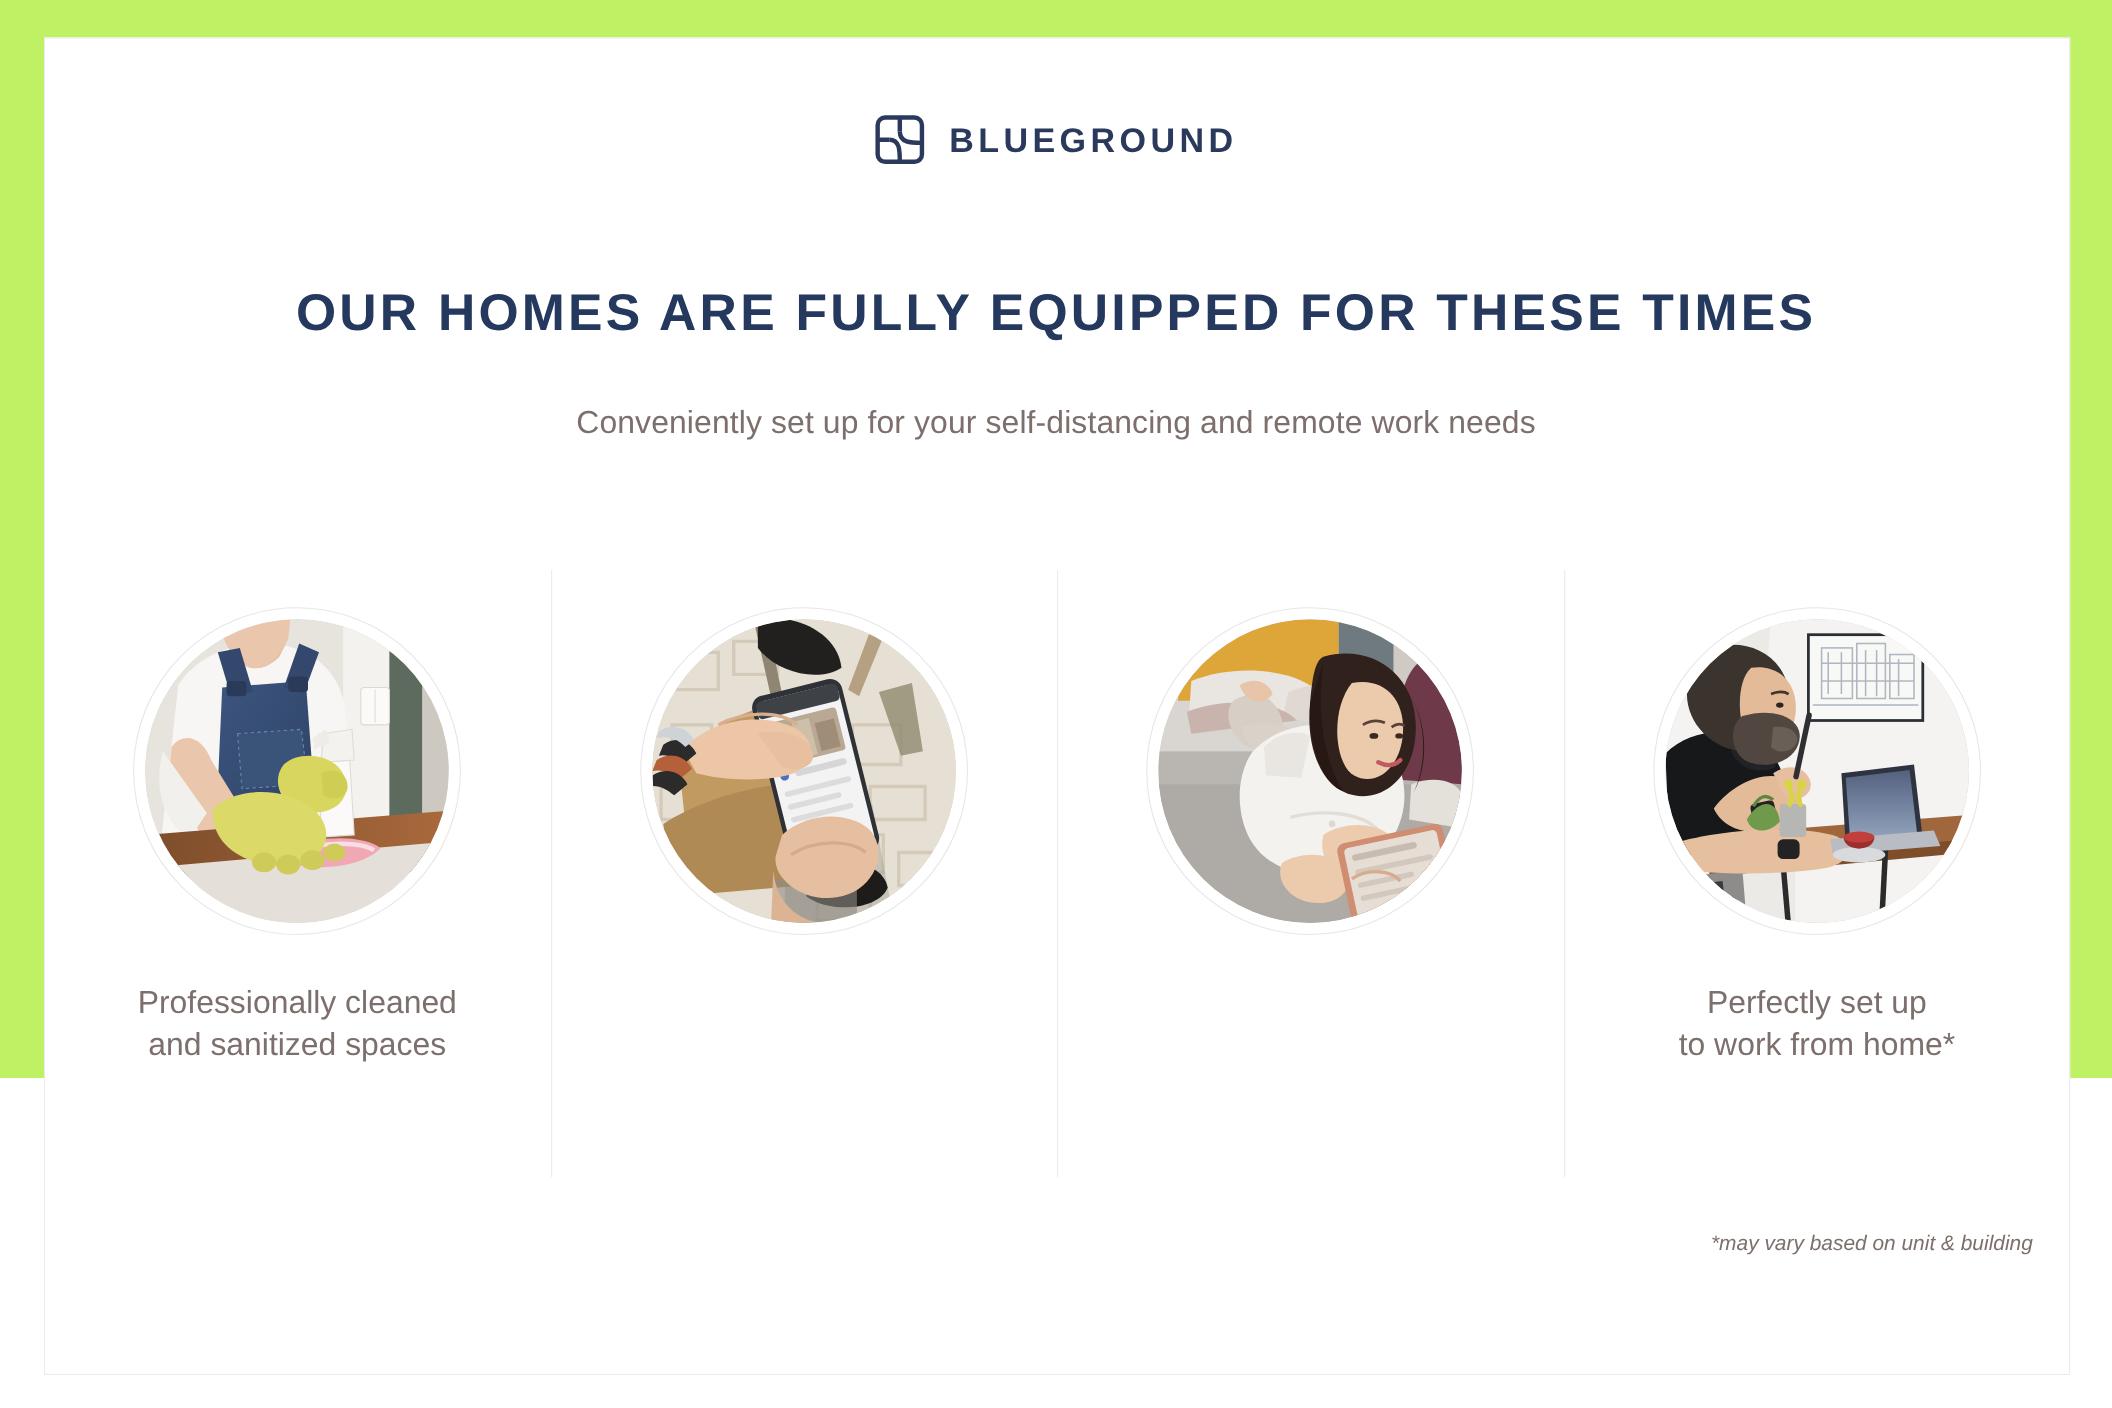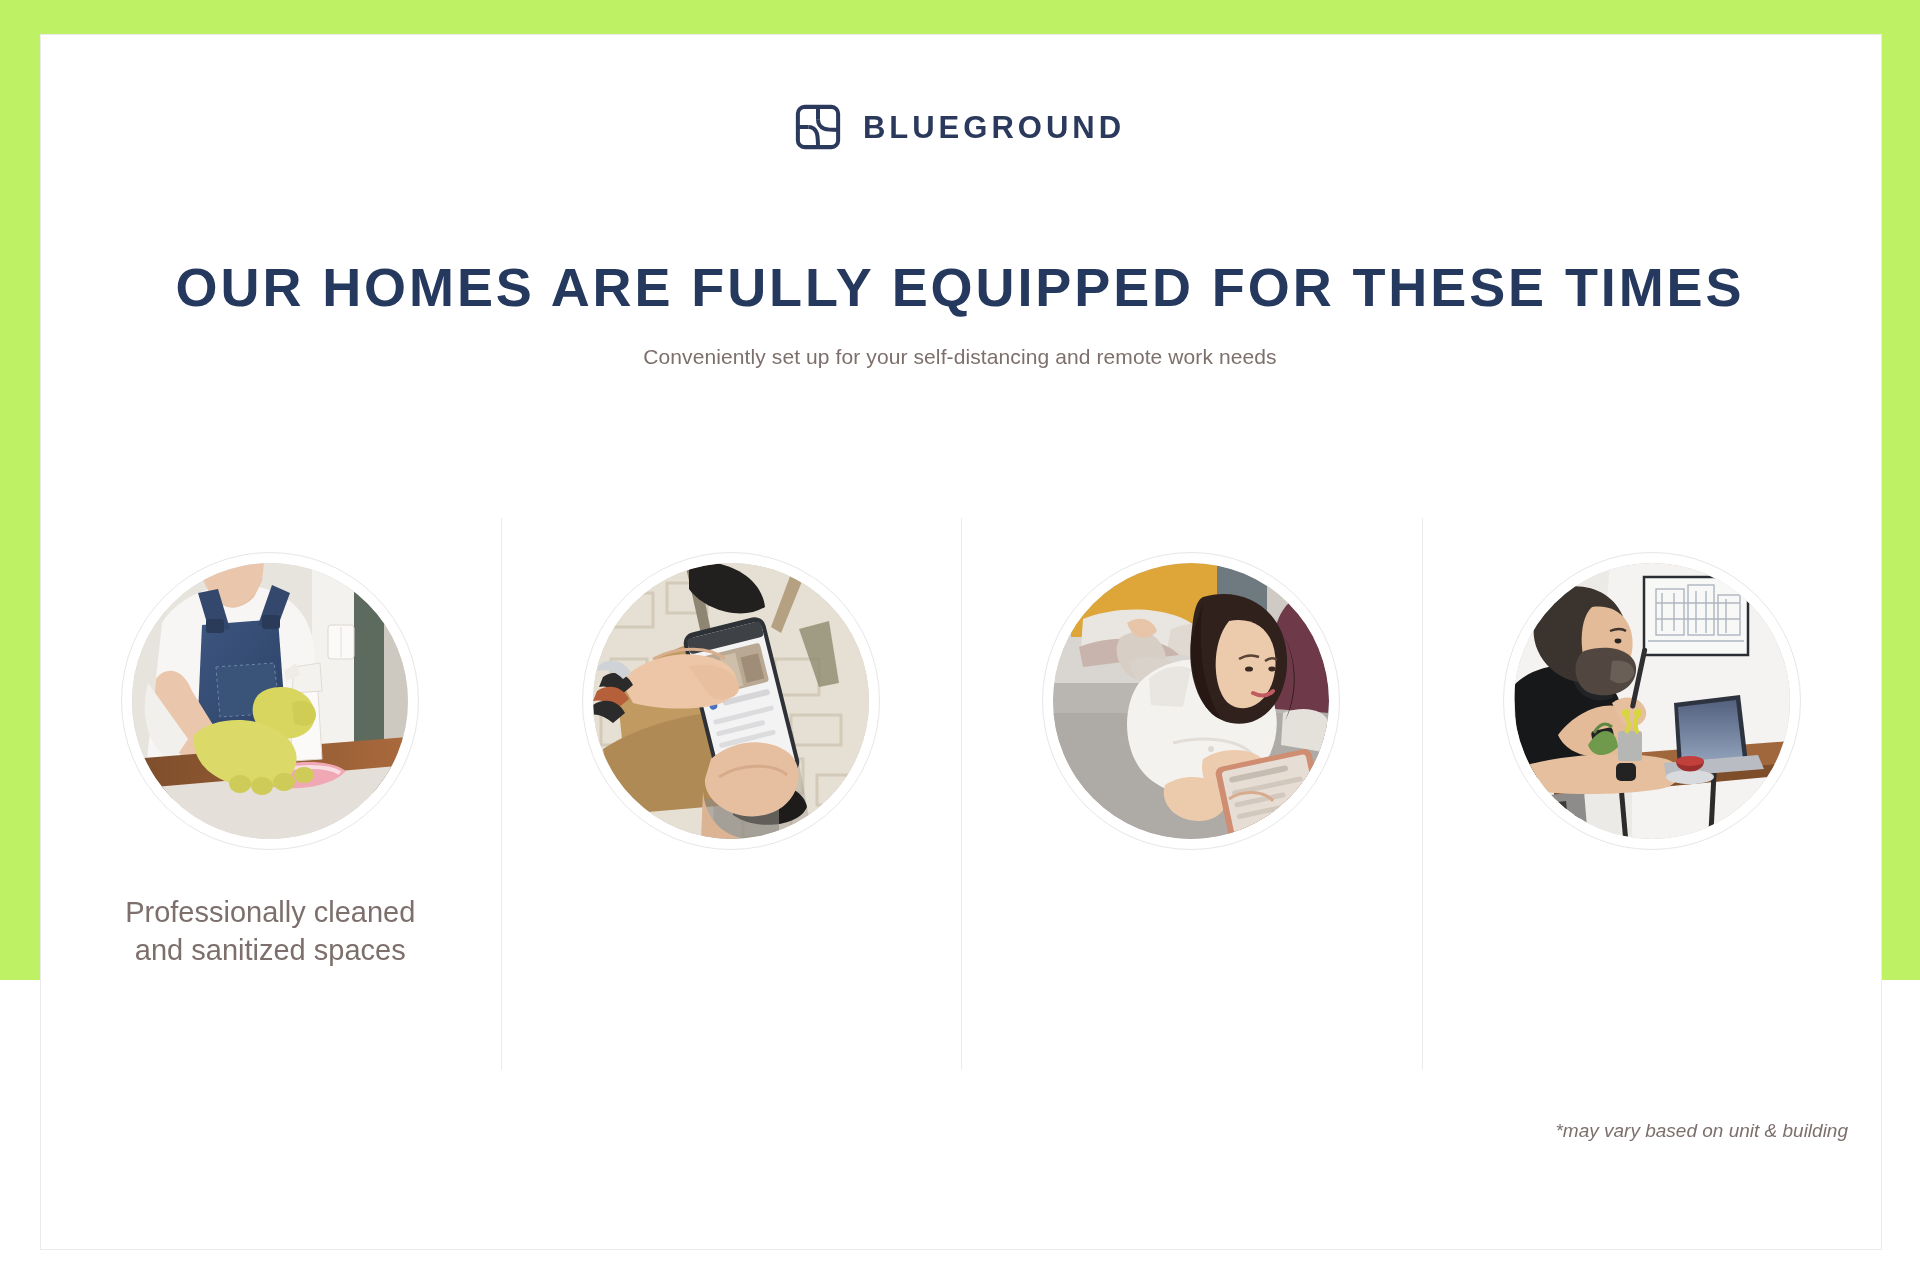--- a/index.html
+++ b/index.html
@@ -55,34 +55,34 @@
     white-space: nowrap;
   }
 
   
   .headline {
     position: absolute;
     top: 256px;
     left: 0;
     width: 1920px;
     text-align: center;
-    font-size: 54px;
+    font-size: 47px;
     font-weight: 700;
     letter-spacing: 2.9px;
     color: #25385d;
     white-space: nowrap;
   }
 
   .subhead {
     position: absolute;
-    top: 345px;
+    top: 369px;
     left: 0;
     width: 1920px;
     text-align: center;
-    font-size: 21px;
+    font-size: 29px;
     font-weight: 400;
     color: #7c6f6c;
     letter-spacing: 0.1px;
     white-space: nowrap;
   }
 
   
   .columns {
     position: absolute;
     top: 518px;
@@ -447,18 +447,20 @@
               <rect x="104" y="168" width="24" height="30" rx="3" fill="#b6b6b4"></rect>
               <path d="M112 152 q6 10 0 18 M124 152 q-6 10 0 18" stroke="#d8d63f" stroke-width="4" fill="none"></path>
               <circle cx="112" cy="150" r="4" fill="#d8d63f"></circle>
               <circle cx="124" cy="150" r="4" fill="#d8d63f"></circle>
               <path d="M74 182 C86 162, 102 164, 104 184 C92 196, 78 194, 74 182 Z" fill="#6f9a4c"></path>
               <path d="M80 170 q8 -14 18 -6" stroke="#5e8740" stroke-width="3" fill="none"></path>
             </g>
           </svg>
         </div>
       </div>
+      <div class="caption">Perfectly set up
+to work from home*</div>
     </div>
 
   </div>
 
   <div class="footnote">*may vary based on unit &amp; building</div>
 </div>
 
 </body></html>

